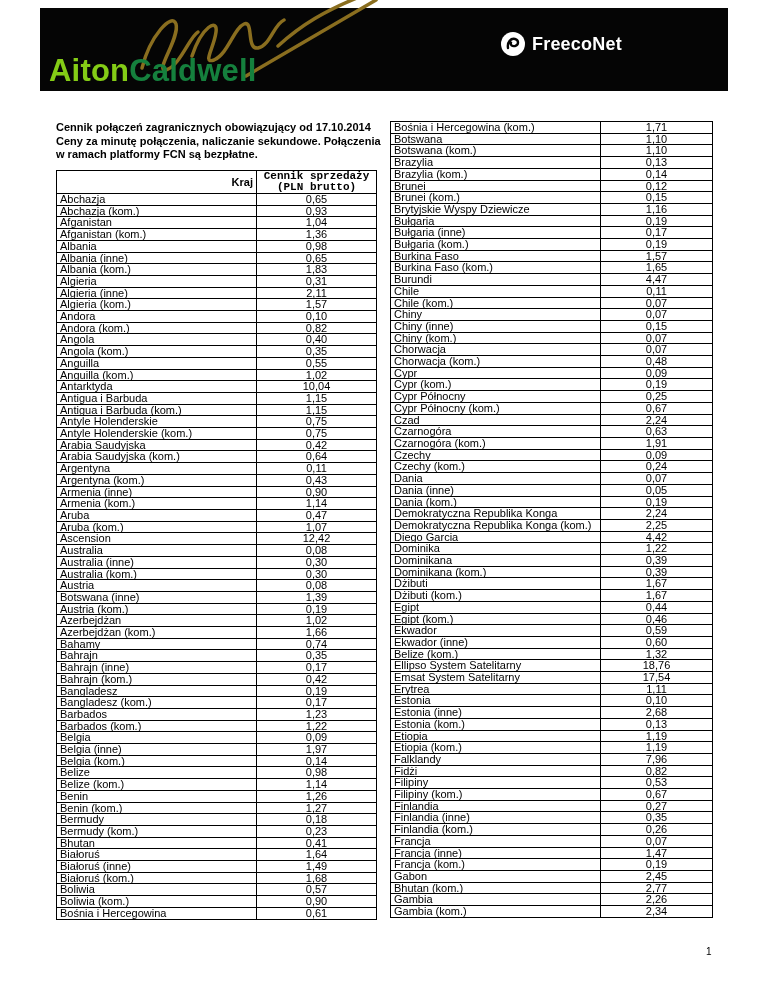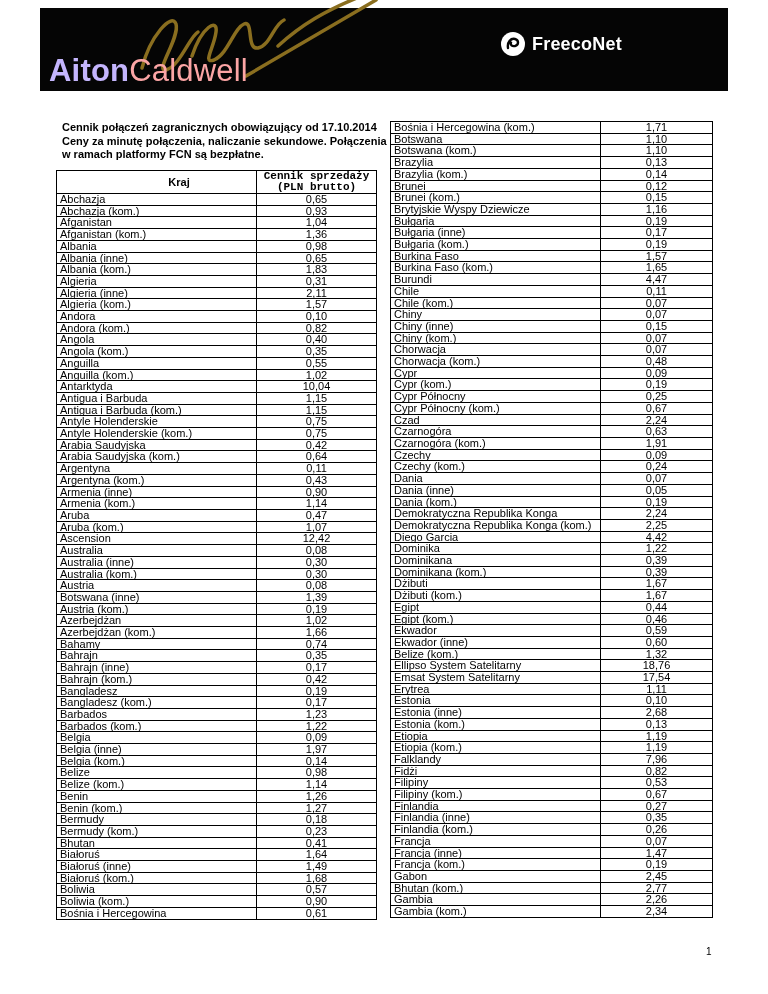--- a/index.html
+++ b/index.html
@@ -4,38 +4,38 @@
 <style>
   * { margin:0; padding:0; box-sizing:border-box; }
   html,body { background:#ffffff; }
   body { font-family:"Liberation Sans", sans-serif; color:#000; }
   .page { position:relative; width:768px; height:994px; background:#fff; margin:0 auto; overflow:hidden; }
 
   
   .banner { position:absolute; left:40px; top:8px; width:688px; height:83px; background:#050505; }
   .signature { position:absolute; left:88px; top:-10px; pointer-events:none; }
   .brand { position:absolute; left:9px; bottom:5px; font-size:31px; line-height:31px; letter-spacing:0.2px; white-space:nowrap; }
-  .brand .aiton { color:#c4b5fd; font-weight:bold; }
-  .brand .caldwell { color:#fca5a5; font-weight:normal; }
+  .brand .aiton { color:#84cc16; font-weight:bold; }
+  .brand .caldwell { color:#15803d; font-weight:bold; }
   .freeconet { position:absolute; left:448px; top:24px; display:flex; align-items:center; gap:7px;padding-left:13px; }
   .fc-circle { width:24px; height:24px; border-radius:50%; background:#ffffff; display:flex; align-items:center; justify-content:center; }
   .fc-text { color:#ffffff; font-weight:bold; font-size:18px; letter-spacing:0.2px; }
 
   
-  .intro { position:absolute; left:62px; top:121px; width:330px; font-size:11px; font-weight:bold; line-height:13.5px; }
+  .intro { position:absolute; left:56px; top:121px; width:330px; font-size:11px; font-weight:bold; line-height:13.5px; }
 
   
   .tbl-wrap-left  { position:absolute; left:56px;  top:170px; width:320px; }
   .tbl-wrap-right { position:absolute; left:390px; top:121px; width:322px; }
   table { border-collapse:collapse; width:100%; font-size:11px; table-layout:fixed; }
   th, td { border:1px solid #000; padding:0 3px; height:10.7px; line-height:10.7px; overflow:hidden; white-space:nowrap; }
   th { height:22px; line-height:11px; font-weight:bold; vertical-align:middle; }
   .col-country-l { width:200px; } .col-price-l { width:120px; }
   .col-country-r { width:210px; } .col-price-r { width:112px; }
-  th.kraj { text-align:center;padding-left:48px; }
+  th.kraj { text-align:right;padding-left:48px; }
   th.price-h { text-align:center;font-family:Liberation Mono, monospace; }
   td.country { text-align:left; }
   td.price { text-align:center; }
 
   .pagenum { position:absolute; left:706px; top:946px; font-size:10px; }
 </style>
 </head>
 <body>
 
 <div class="page">

